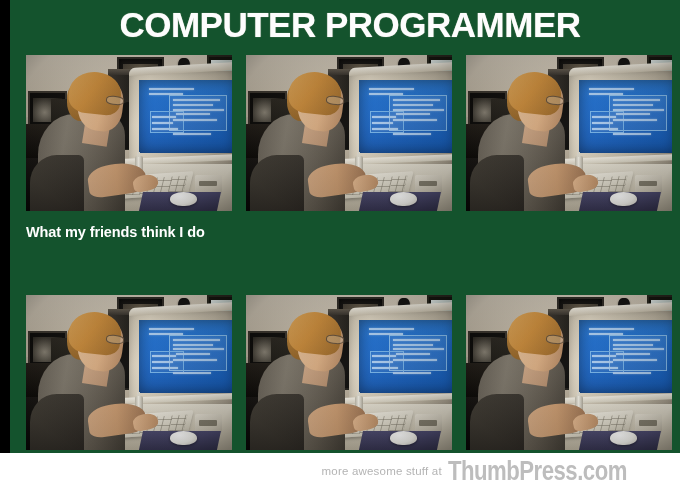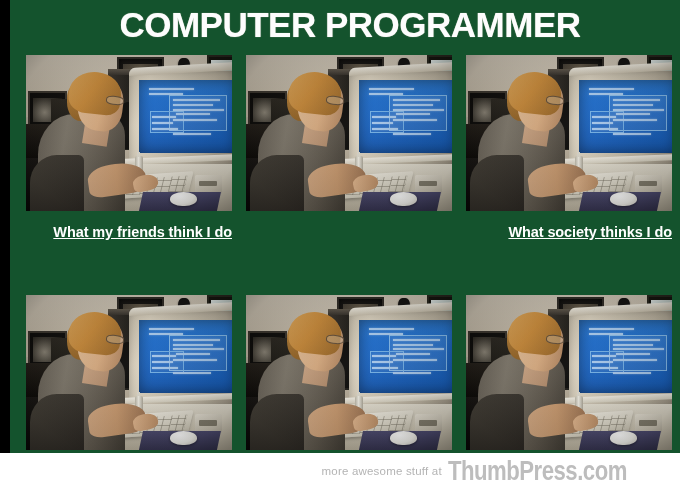--- a/index.html
+++ b/index.html
@@ -53,27 +53,26 @@
     position: relative;
     width: 206px;
     height: 156px;
     overflow: hidden;
     background: #1a1510;
   }
   .cell.r2 .photo { height: 155px; }
   .caption {
     height: 42px;
     line-height: 42px;
-    text-align: right;
+    text-align: left;
     color: #ffffff;
     font-size: 14.5px;
     font-weight: bold;
     letter-spacing: -0.1px;
     white-space: nowrap;
-    text-decoration: underline;
   }
   .cell.r2 .caption { height: 42px; line-height: 44px; }
 
   
   .scene { position: absolute; inset: 0; }
 
   
   .wall {
     position: absolute; left: 0; top: 0; width: 100%; height: 72%;
     background: linear-gradient(180deg,#cdc4b4 0%, #c2b8a6 40%, #b3a895 100%);
@@ -524,21 +523,20 @@
             <div class="neck"></div>
             <div class="hair-back"></div>
             <div class="head"></div>
             <div class="hair"></div>
             <div class="glasses"></div>
             <div class="arm"></div>
             <div class="hand"></div>
             <div class="grain"></div>
           </div>
         </div>
-        <div class="caption">What society thinks I do</div>
       </div>
 
       <div class="cell r2">
         <div class="photo">
           <div class="scene">
             <div class="wall"></div>
             <div class="wall-low"></div>
             <div class="frame-a"></div>
             <div class="frame-b"></div>
             <div class="speaker"></div>

